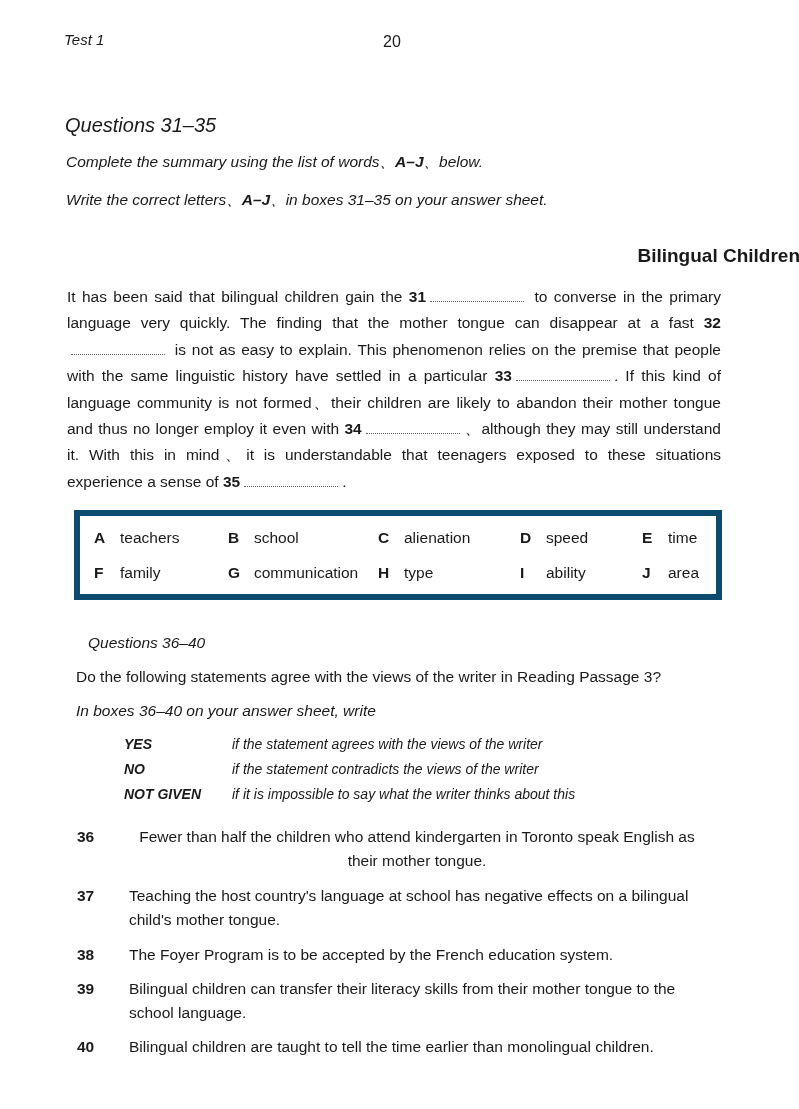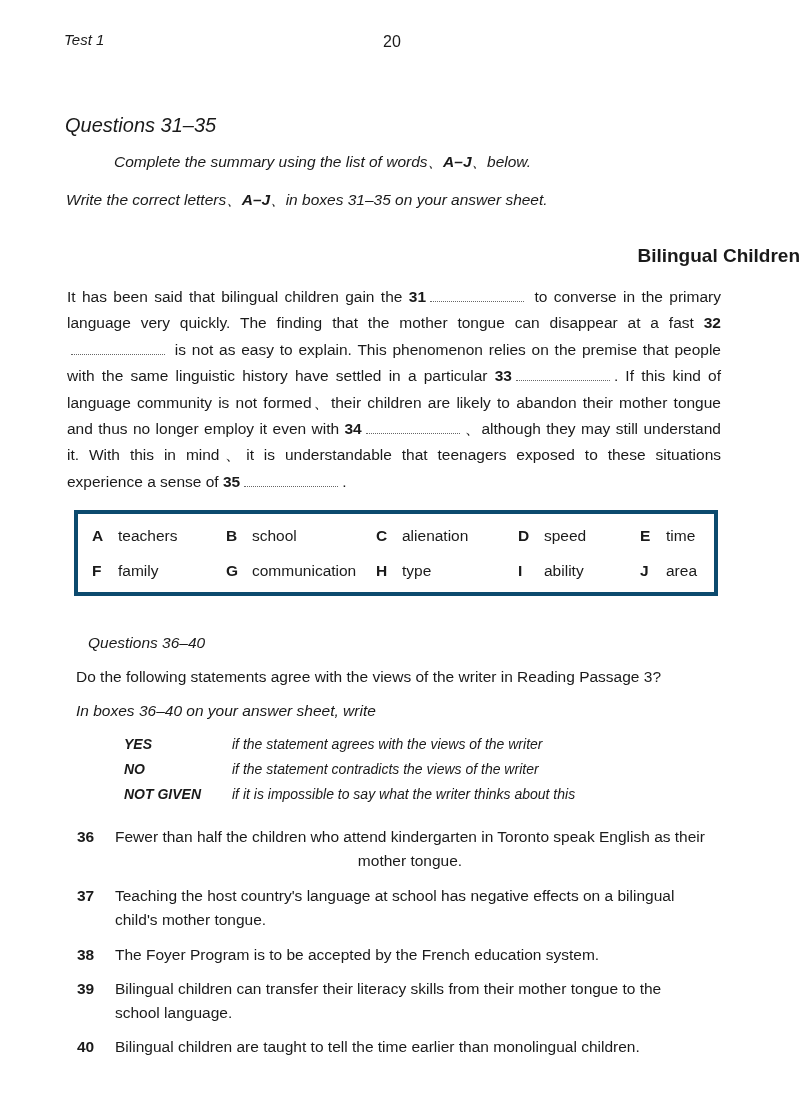--- a/index.html
+++ b/index.html
@@ -15,41 +15,41 @@
   .instr b { font-style: italic; font-weight: bold; }
   .title { left: 16px; width: 784px; text-align: right; top: 245px; font-size: 19px; font-weight: bold; }
   .summary {
     left: 67px; top: 284px; width: 654px; font-size: 15.5px; line-height: 26.4px; text-align: justify;
   }
   .summary b { font-weight: bold; }
   .blank {
     display: inline-block; width: 94px; border-bottom: 1px dotted #666; height: 12px; margin: 0 4px;
   }
   .wordbox {
-    left: 74px; top: 510px; width: 636px; height: 78px; border: 4px solid #0c4a6e;
+    left: 74px; top: 510px; width: 636px; height: 78px; border: 6px solid #0c4a6e;
   }
   .word { position: absolute; font-size: 15.5px; }
   .word .ltr { font-weight: bold; display: inline-block; width: 26px; }
   .plain { font-size: 15.5px; }
   .legend-row { position: absolute; left: 124px; font-size: 14px; }
   .legend-key { display: inline-block; width: 108px; font-weight: bold; font-style: italic; }
   .legend-val { font-style: italic; }
   .stmt { position: absolute; left: 77px; width: 628px; font-size: 15.5px; line-height: 24px; }
   .stmt .num { position: absolute; left: 0; top: 0; font-weight: bold; }
-  .stmt .txt { display: block; margin-left: 38px; }
+  .stmt .txt { display: block; margin-left: 52px; }
 </style>
 </head>
 <body>
 
 <div class="abs header-left">Test 1</div>
 <div class="abs header-page">20</div>
 
 <div class="abs q-heading" style="left:65px;top:114px;">Questions 31–35</div>
 
-<div class="abs instr" style="left:66px;top:152px;margin-left:48px;">
+<div class="abs instr" style="left:66px;top:152px;">
   <span>Complete the summary using the list of words、</span><b>A–J</b><span>、below.</span>
 </div>
 <div class="abs instr" style="left:66px;top:190px;">
   <span>Write the correct letters、</span><b>A–J</b><span>、in boxes 31–35 on your answer sheet.</span>
 </div>
 
 <div class="abs title">Bilingual Children</div>
 
 <div class="abs summary">
   <span>It has been said that bilingual children gain the</span>

